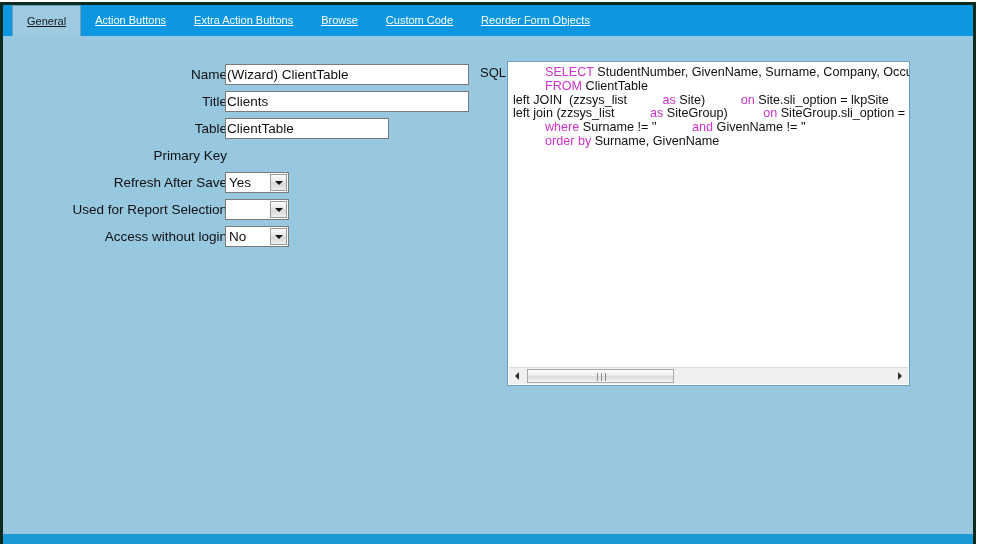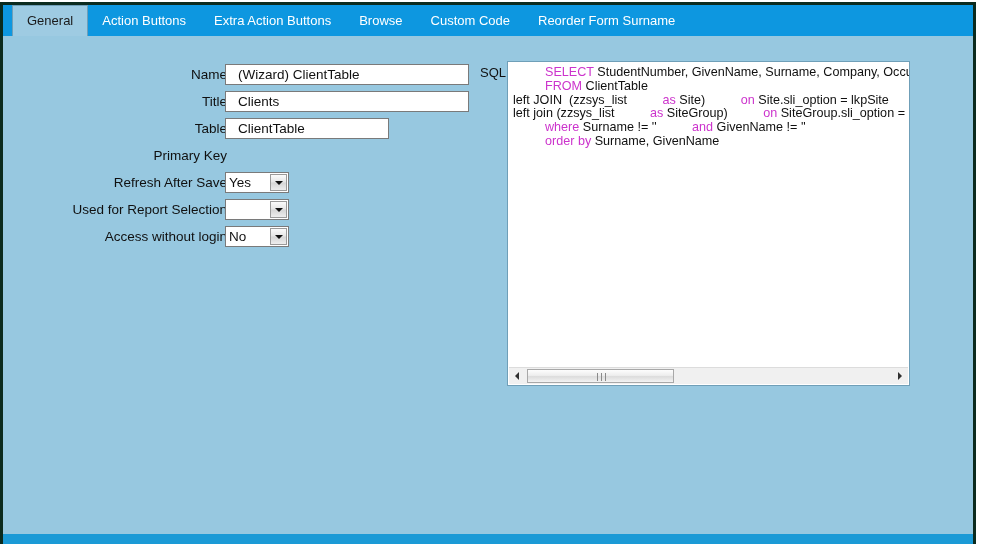--- a/index.html
+++ b/index.html
@@ -40,25 +40,26 @@
     background: #0d97e0;
     box-sizing: border-box;
     overflow: hidden;
     white-space: nowrap;
   }
   .tab {
     display: inline-block;
     height: 31px;
     line-height: 31px;
     padding: 0 14px;
-    font-size: 13px;
+    font-size: 11px;
     color: #ffffff;
     vertical-align: top;
     box-sizing: border-box;
     cursor: default;
+    text-decoration: underline;
   }
   .tab.first { margin-left: 9px; }
   .tab.active {
     background: #9ecbe2;
     color: #1a1a1a;
     border-top: 1px solid #6f9fb8;
     border-left: 1px solid #6f9fb8;
     border-right: 1px solid #6f9fb8;
     line-height: 30px;
   }
@@ -102,21 +103,21 @@
     position: absolute;
     left: 222px;
     top: 0;
     height: 21px;
     box-sizing: border-box;
     background: #ffffff;
     border: 1px solid #7a7a7a;
     font-family: "Liberation Sans", sans-serif;
     font-size: 13.5px;
     color: #101010;
-    padding: 0 12px;
+    padding: 0 1px;
     line-height: 19px;
     outline: none;
   }
   .text-input.wide { width: 244px; }
   .text-input.narrow { width: 164px; }
 
   
   .combo {
     position: absolute;
     left: 222px;
@@ -269,21 +270,21 @@
     width: 100%;
     height: 10px;
     background: #1b9ad6;
   }
 </style>
 </head>
 <body>
 
 <div id="app-window">
 
-  <div id="tab-bar"><div class="tab active first">General</div><div class="tab">Action Buttons</div><div class="tab">Extra Action Buttons</div><div class="tab">Browse</div><div class="tab">Custom Code</div><div class="tab">Reorder Form Surname</div></div>
+  <div id="tab-bar"><div class="tab active first">General</div><div class="tab">Action Buttons</div><div class="tab">Extra Action Buttons</div><div class="tab">Browse</div><div class="tab">Custom Code</div><div class="tab">Reorder Form Objects</div></div>
 
   <div id="content-area">
 
     <div id="form-panel">
         <div class="form-row" style="top: 28px;">
           <div class="field-label">Name</div>
           <input type="text" class="text-input wide" value="(Wizard) ClientTable" style="">
         </div>
         <div class="form-row" style="top: 55px;">
           <div class="field-label">Title</div>

